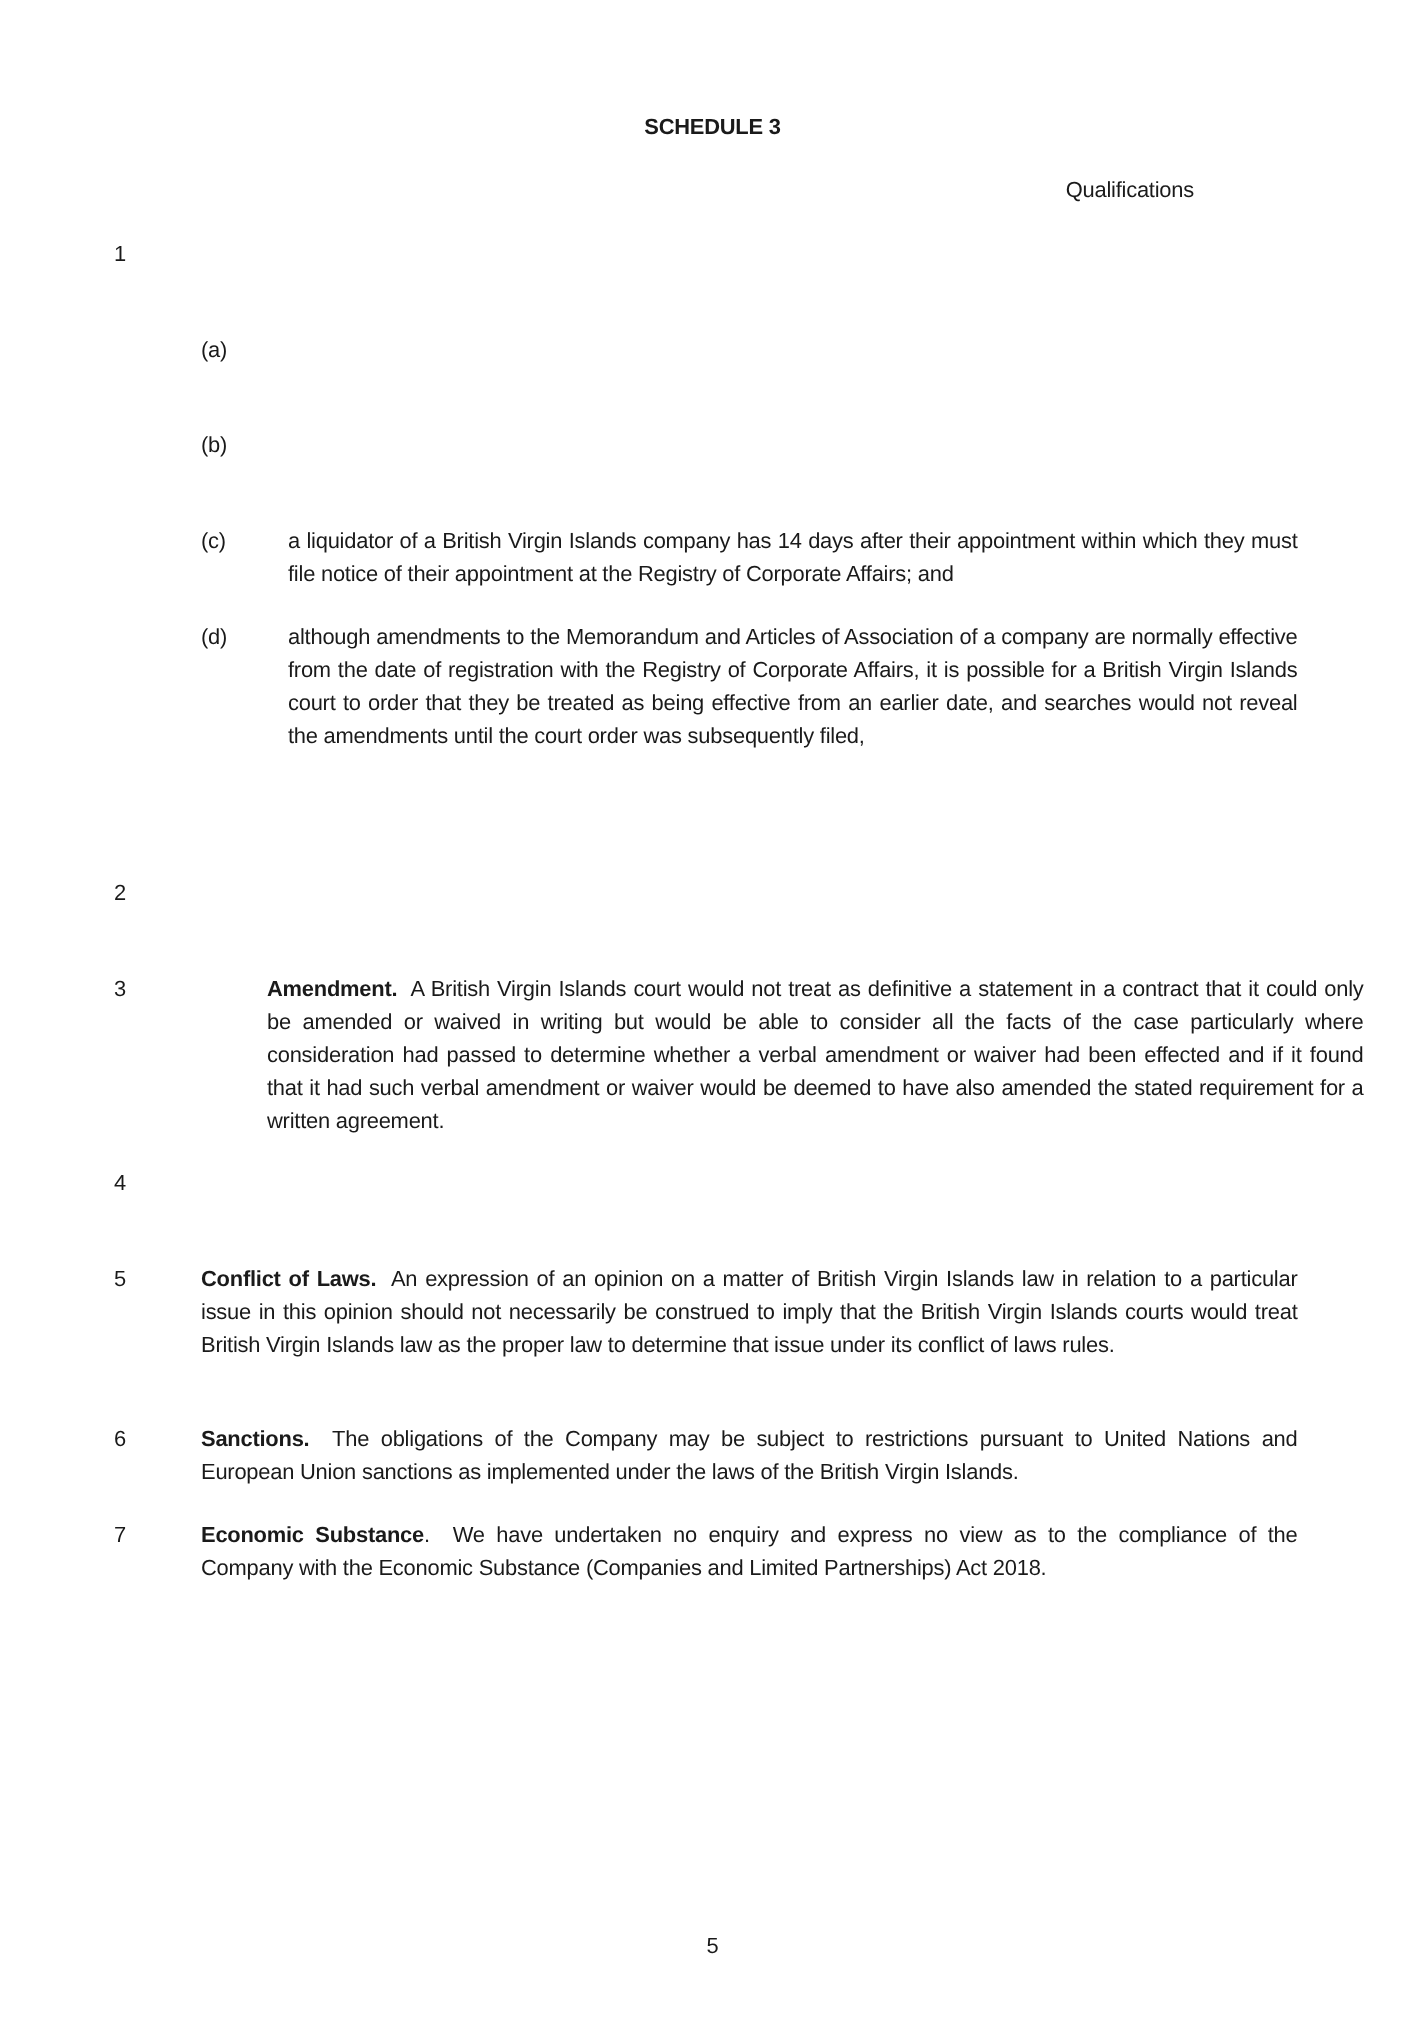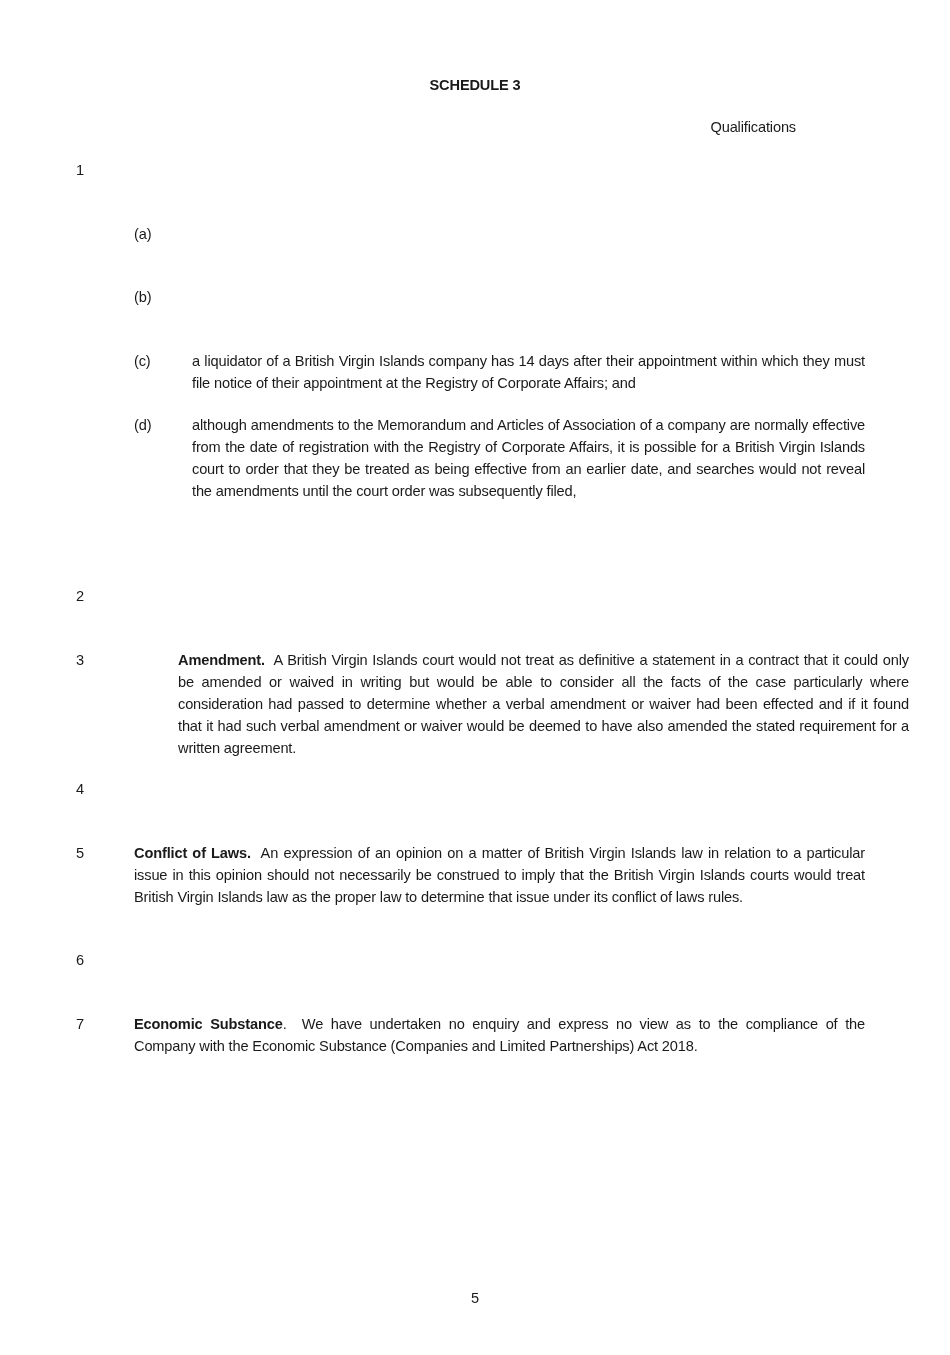--- a/index.html
+++ b/index.html
@@ -60,20 +60,23 @@
   </div>
 
   <div class="num" style="top:778px;">4</div>
 
   <div class="num" style="top:842px;">5</div>
   <div class="para" style="top:842px;">
     <span class="heading">Conflict of Laws.</span><span style="white-space:pre-wrap;">  An expression of an opinion on a matter of British Virgin Islands law in relation to a particular issue in this opinion should not necessarily be construed to imply that the British Virgin Islands courts would treat British Virgin Islands law as the proper law to determine that issue under its conflict of laws rules.</span>
   </div>
 
   <div class="num" style="top:949px;">6</div>
+  <div class="para" style="top:949px;">
+    <span class="heading">Sanctions.</span><span style="white-space:pre-wrap;">  The obligations of the Company may be subject to restrictions pursuant to United Nations and European Union sanctions as implemented under the laws of the British Virgin Islands.</span>
+  </div>
 
   <div class="num" style="top:1013px;">7</div>
   <div class="para" style="top:1013px;">
     <span class="heading">Economic Substance</span><span style="white-space:pre-wrap;">.  We have undertaken no enquiry and express no view as to the compliance of the Company with the Economic Substance (Companies and Limited Partnerships) Act 2018.</span>
   </div>
 
   <div class="page-number">5</div>
 
 </div>
 

